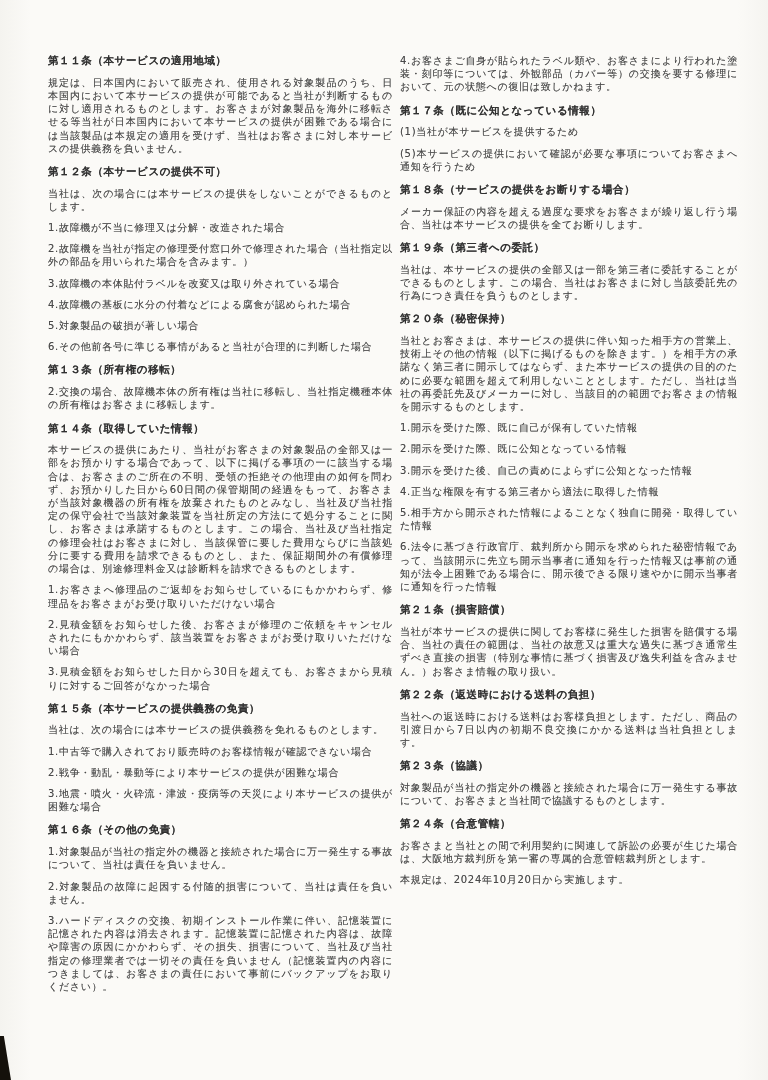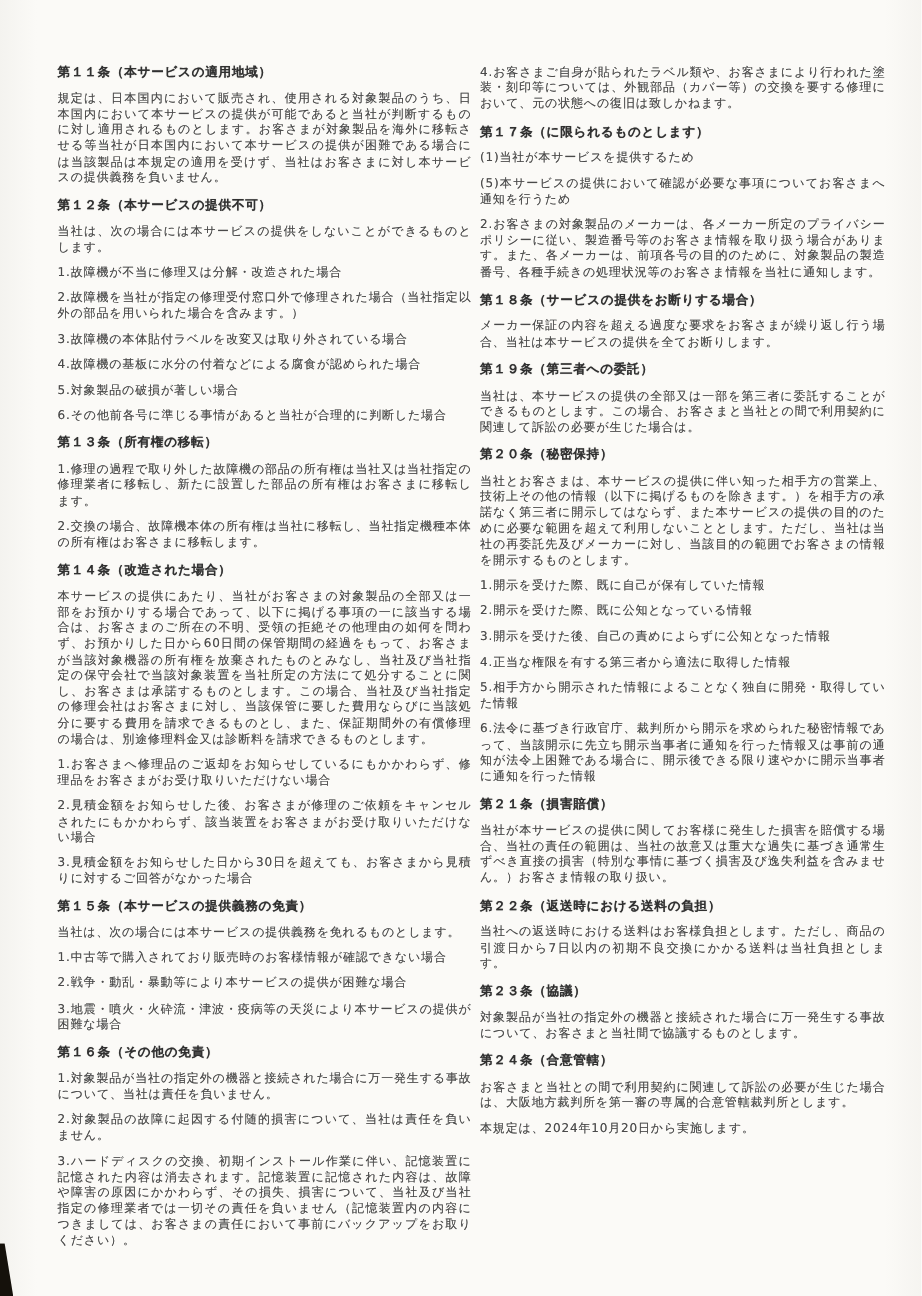--- a/index.html
+++ b/index.html
@@ -79,47 +79,45 @@
         <p>規定は、日本国内において販売され、使用される対象製品のうち、日本国内において本サービスの提供が可能であると当社が判断するものに対し適用されるものとします。お客さまが対象製品を海外に移転させる等当社が日本国内において本サービスの提供が困難である場合には当該製品は本規定の適用を受けず、当社はお客さまに対し本サービスの提供義務を負いません。</p>
         <h2>第１２条（本サービスの提供不可）</h2>
         <p>当社は、次の場合には本サービスの提供をしないことができるものとします。</p>
         <p>1.故障機が不当に修理又は分解・改造された場合</p>
         <p>2.故障機を当社が指定の修理受付窓口外で修理された場合（当社指定以外の部品を用いられた場合を含みます。）</p>
         <p>3.故障機の本体貼付ラベルを改変又は取り外されている場合</p>
         <p>4.故障機の基板に水分の付着などによる腐食が認められた場合</p>
         <p>5.対象製品の破損が著しい場合</p>
         <p>6.その他前各号に準じる事情があると当社が合理的に判断した場合</p>
         <h2>第１３条（所有権の移転）</h2>
-        <p>1.修理の過程で取り外した故障機の部品の所有権は当社又は当社指定の修理業者に移転し、新たに設置した部品の所有権はお客さまに移転します。</p>
         <p>2.交換の場合、故障機本体の所有権は当社に移転し、当社指定機種本体の所有権はお客さまに移転します。</p>
-        <h2>第１４条（改造された場合）</h2>
+        <h2>第１４条（取得していた情報）</h2>
         <p>本サービスの提供にあたり、当社がお客さまの対象製品の全部又は一部をお預かりする場合であって、以下に掲げる事項の一に該当する場合は、お客さまのご所在の不明、受領の拒絶その他理由の如何を問わず、お預かりした日から60日間の保管期間の経過をもって、お客さまが当該対象機器の所有権を放棄されたものとみなし、当社及び当社指定の保守会社で当該対象装置を当社所定の方法にて処分することに関し、お客さまは承諾するものとします。この場合、当社及び当社指定の修理会社はお客さまに対し、当該保管に要した費用ならびに当該処分に要する費用を請求できるものとし、また、保証期間外の有償修理の場合は、別途修理料金又は診断料を請求できるものとします。</p>
         <p>1.お客さまへ修理品のご返却をお知らせしているにもかかわらず、修理品をお客さまがお受け取りいただけない場合</p>
         <p>2.見積金額をお知らせした後、お客さまが修理のご依頼をキャンセルされたにもかかわらず、該当装置をお客さまがお受け取りいただけない場合</p>
         <p>3.見積金額をお知らせした日から30日を超えても、お客さまから見積りに対するご回答がなかった場合</p>
         <h2>第１５条（本サービスの提供義務の免責）</h2>
         <p>当社は、次の場合には本サービスの提供義務を免れるものとします。</p>
         <p>1.中古等で購入されており販売時のお客様情報が確認できない場合</p>
         <p>2.戦争・動乱・暴動等により本サービスの提供が困難な場合</p>
         <p>3.地震・噴火・火砕流・津波・疫病等の天災により本サービスの提供が困難な場合</p>
         <h2>第１６条（その他の免責）</h2>
         <p>1.対象製品が当社の指定外の機器と接続された場合に万一発生する事故について、当社は責任を負いません。</p>
         <p>2.対象製品の故障に起因する付随的損害について、当社は責任を負いません。</p>
         <p>3.ハードディスクの交換、初期インストール作業に伴い、記憶装置に記憶された内容は消去されます。記憶装置に記憶された内容は、故障や障害の原因にかかわらず、その損失、損害について、当社及び当社指定の修理業者では一切その責任を負いません（記憶装置内の内容につきましては、お客さまの責任において事前にバックアップをお取りください）。</p>
       </div>
     <div class="col col-right" id="col-1">
         <p>4.お客さまご自身が貼られたラベル類や、お客さまにより行われた塗装・刻印等については、外観部品（カバー等）の交換を要する修理において、元の状態への復旧は致しかねます。</p>
-        <h2>第１７条（に限られるものとします）</h2>
+        <h2>第１７条（既に公知となっている情報）</h2>
         <p>(1)当社が本サービスを提供するため</p>
         <p>(5)本サービスの提供において確認が必要な事項についてお客さまへ通知を行うため</p>
-        <p>2.お客さまの対象製品のメーカーは、各メーカー所定のプライバシーポリシーに従い、製造番号等のお客さま情報を取り扱う場合があります。また、各メーカーは、前項各号の目的のために、対象製品の製造番号、各種手続きの処理状況等のお客さま情報を当社に通知します。</p>
         <h2>第１８条（サービスの提供をお断りする場合）</h2>
         <p>メーカー保証の内容を超える過度な要求をお客さまが繰り返し行う場合、当社は本サービスの提供を全てお断りします。</p>
         <h2>第１９条（第三者への委託）</h2>
-        <p>当社は、本サービスの提供の全部又は一部を第三者に委託することができるものとします。この場合、お客さまと当社との間で利用契約に関連して訴訟の必要が生じた場合は。</p>
+        <p>当社は、本サービスの提供の全部又は一部を第三者に委託することができるものとします。この場合、当社はお客さまに対し当該委託先の行為につき責任を負うものとします。</p>
         <h2>第２０条（秘密保持）</h2>
         <p>当社とお客さまは、本サービスの提供に伴い知った相手方の営業上、技術上その他の情報（以下に掲げるものを除きます。）を相手方の承諾なく第三者に開示してはならず、また本サービスの提供の目的のために必要な範囲を超えて利用しないこととします。ただし、当社は当社の再委託先及びメーカーに対し、当該目的の範囲でお客さまの情報を開示するものとします。</p>
         <p>1.開示を受けた際、既に自己が保有していた情報</p>
         <p>2.開示を受けた際、既に公知となっている情報</p>
         <p>3.開示を受けた後、自己の責めによらずに公知となった情報</p>
         <p>4.正当な権限を有する第三者から適法に取得した情報</p>
         <p>5.相手方から開示された情報によることなく独自に開発・取得していた情報</p>
         <p>6.法令に基づき行政官庁、裁判所から開示を求められた秘密情報であって、当該開示に先立ち開示当事者に通知を行った情報又は事前の通知が法令上困難である場合に、開示後できる限り速やかに開示当事者に通知を行った情報</p>
         <h2>第２１条（損害賠償）</h2>
         <p>当社が本サービスの提供に関してお客様に発生した損害を賠償する場合、当社の責任の範囲は、当社の故意又は重大な過失に基づき通常生ずべき直接の損害（特別な事情に基づく損害及び逸失利益を含みません。）お客さま情報の取り扱い。</p>

